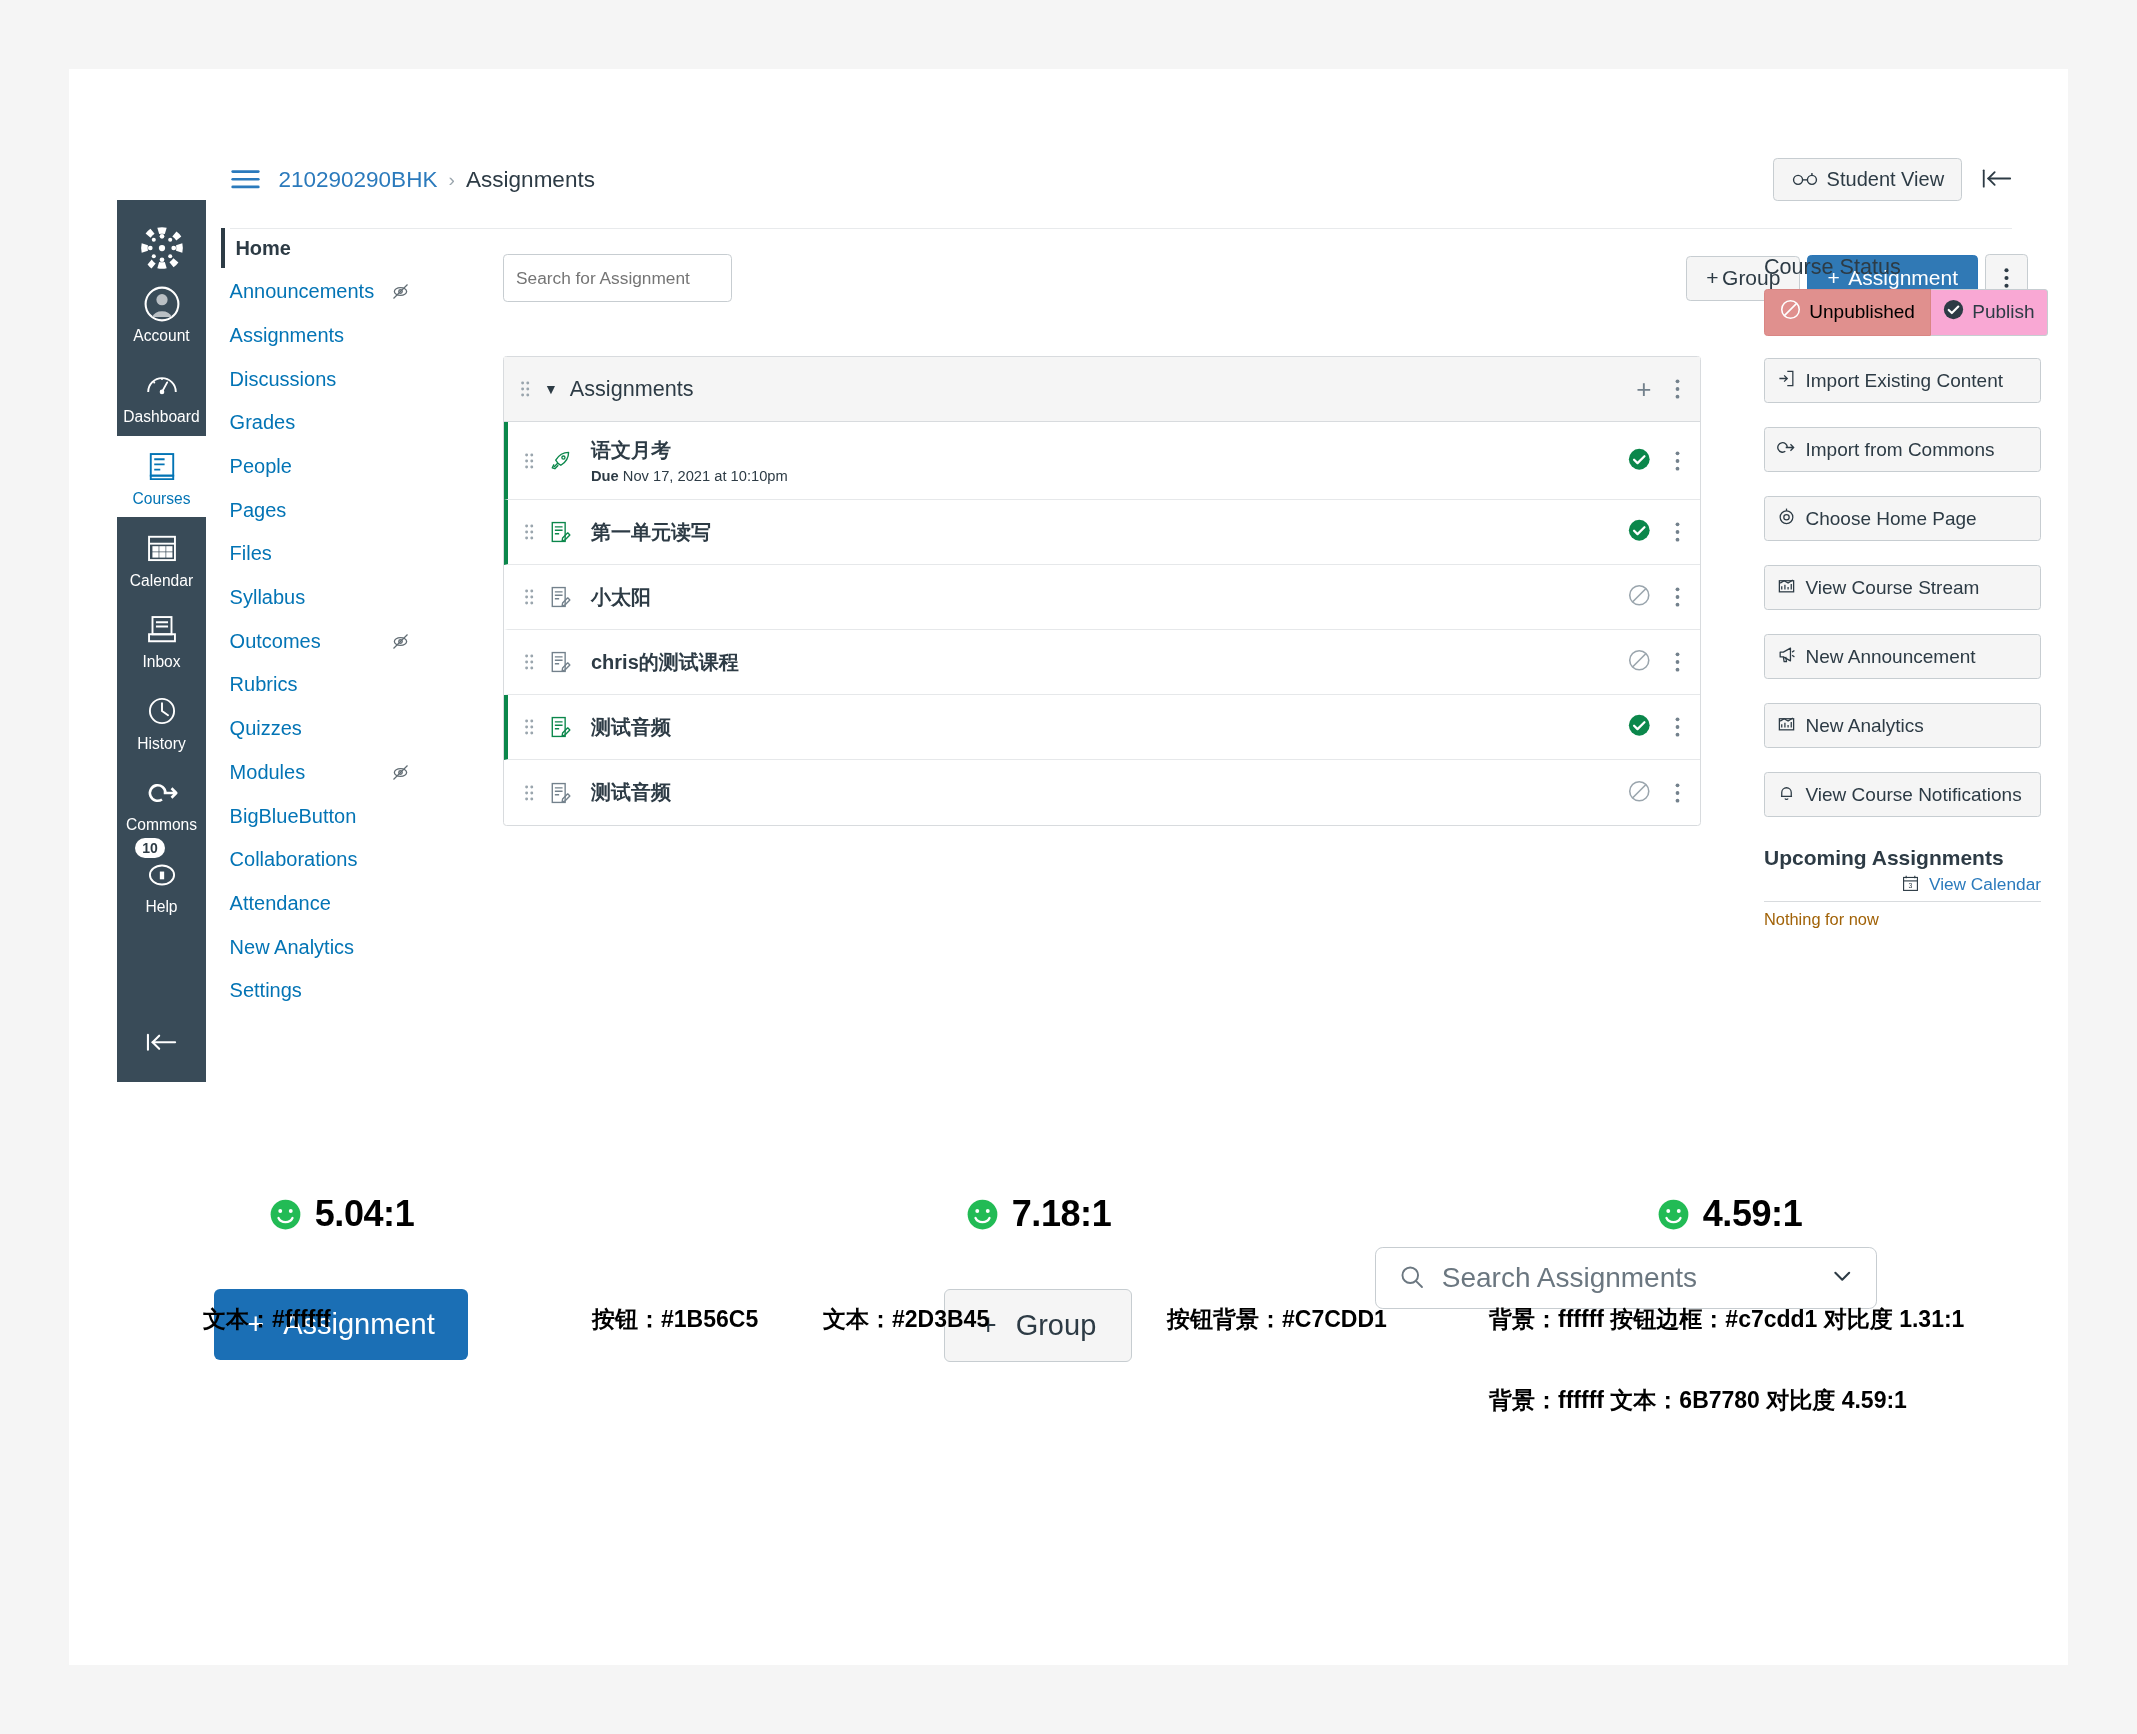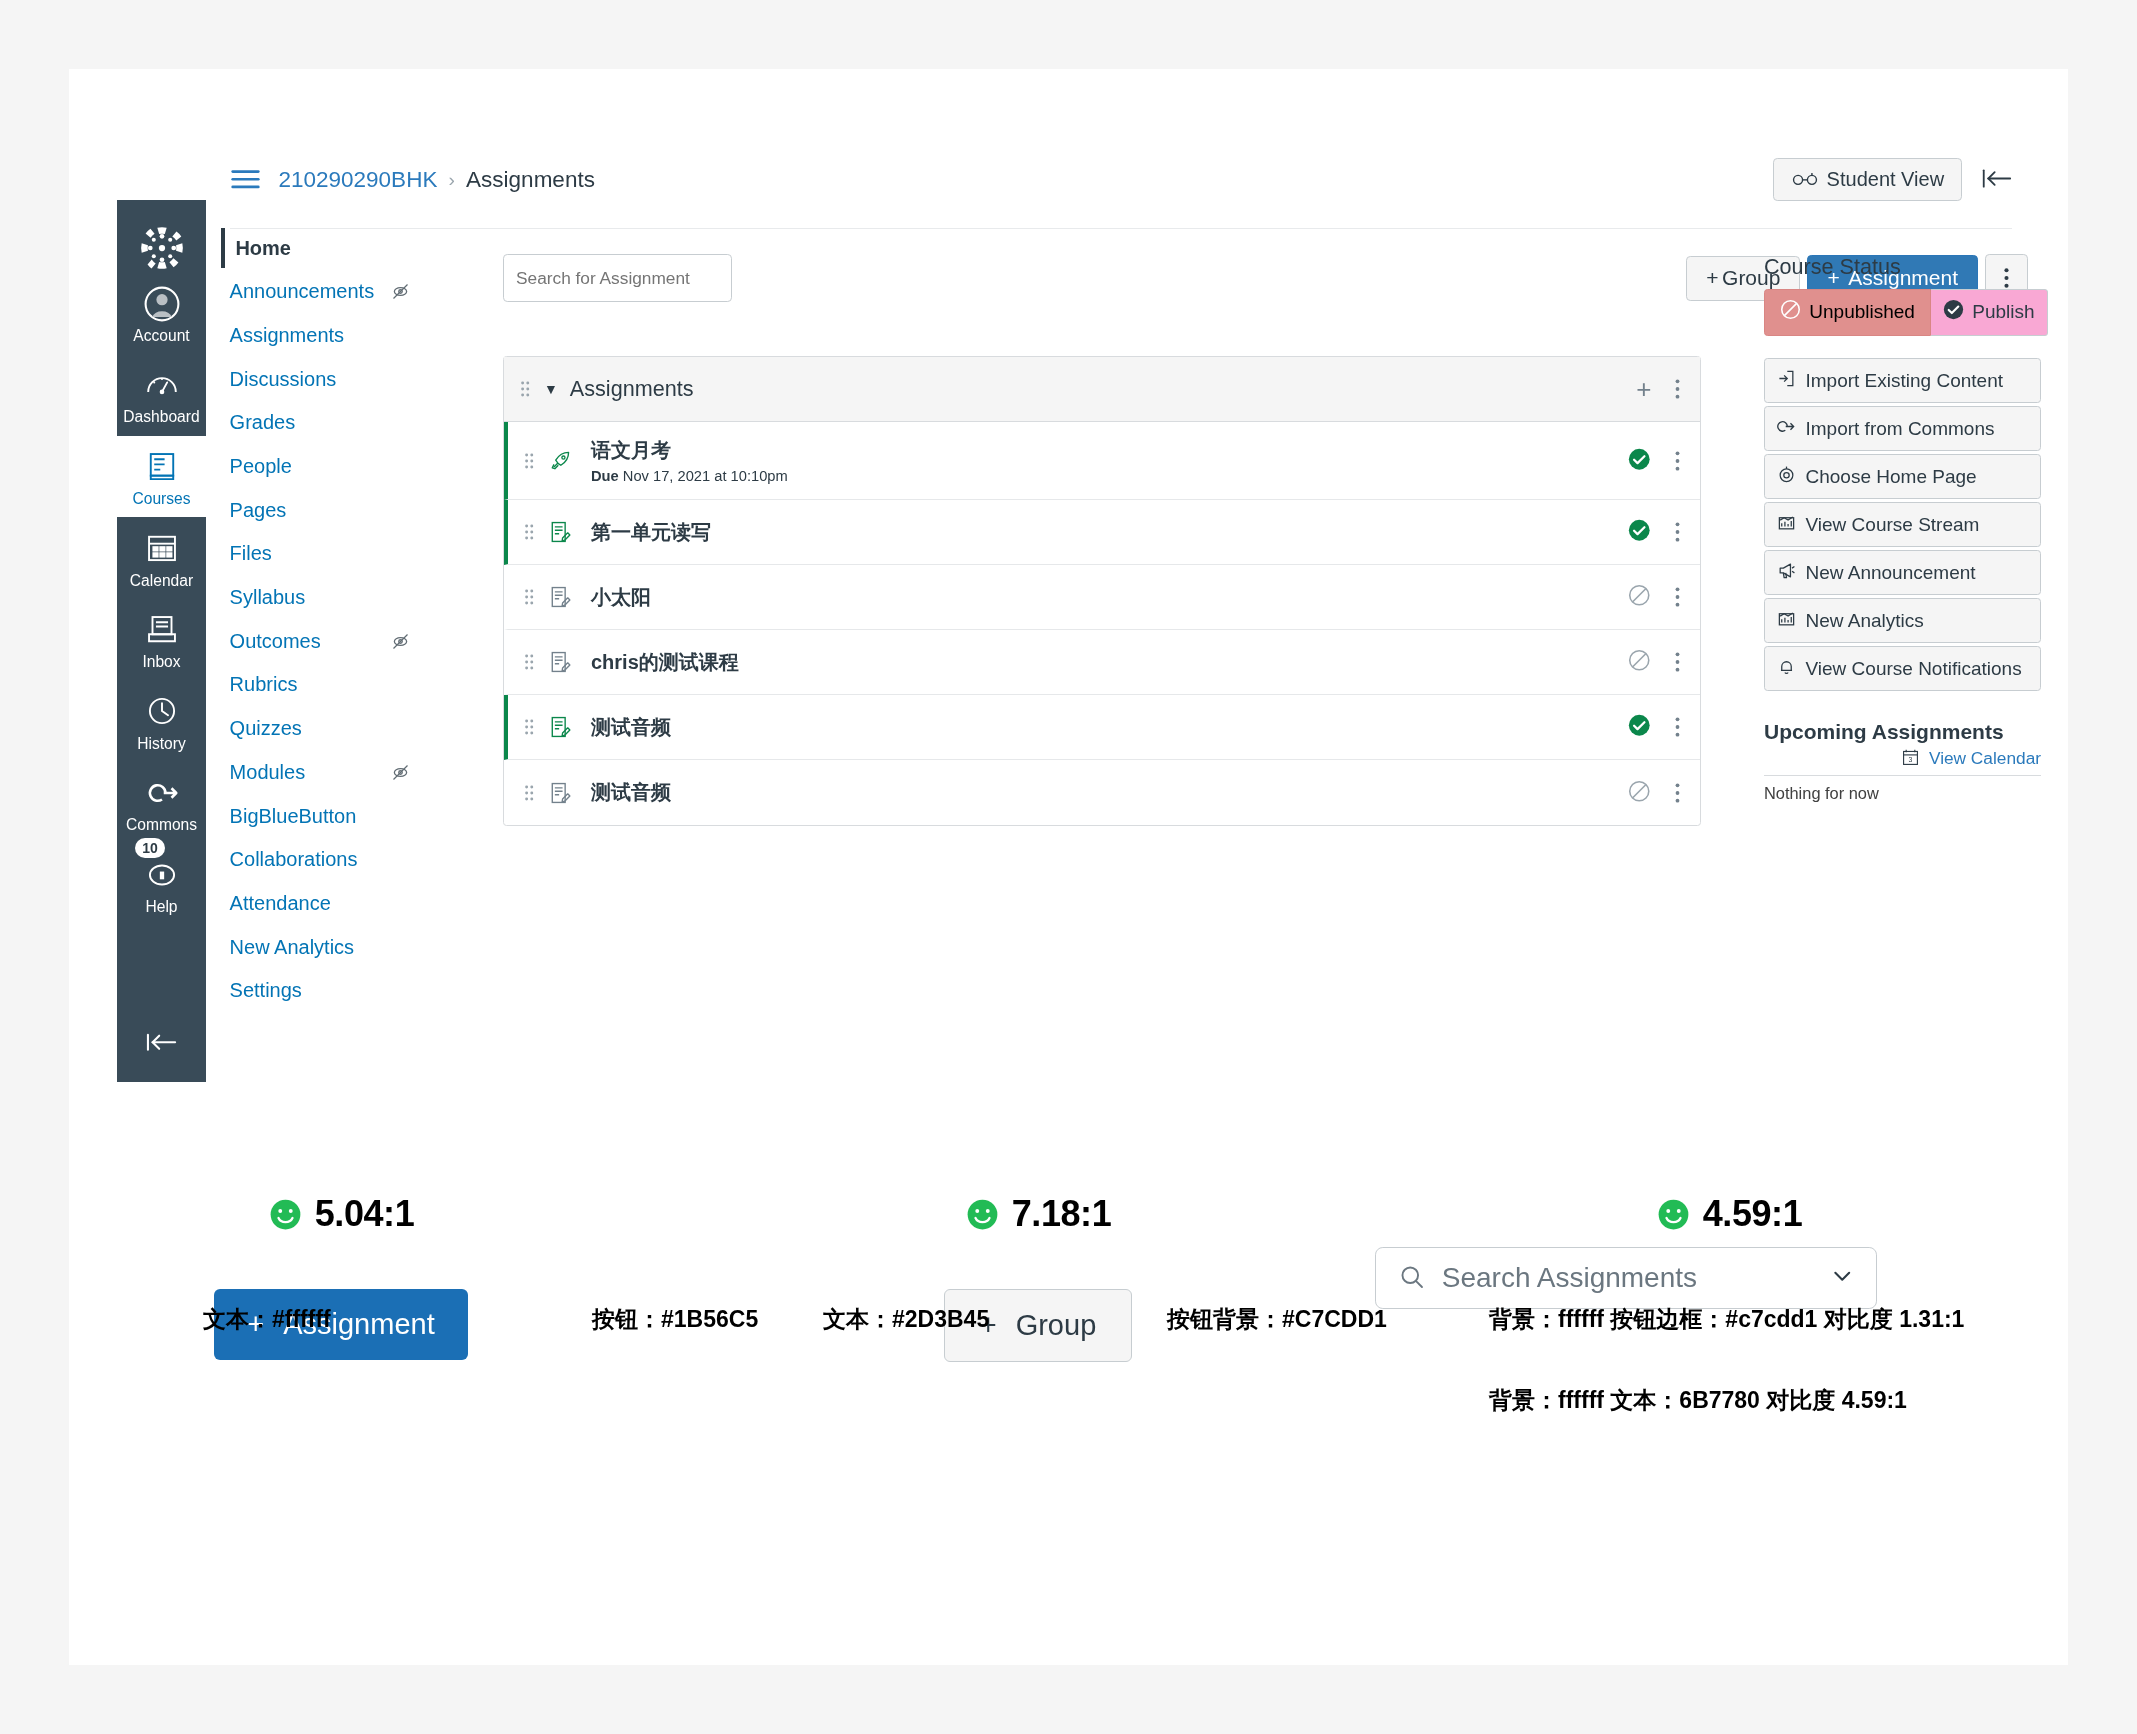--- a/index.html
+++ b/index.html
@@ -146,30 +146,30 @@
     border-radius:3.5px 0 0 3.5px; padding:9.5px 14.7px; font-size:19px; cursor:pointer;
   }
   .pub-pub {
     flex:1; display:flex; align-items:center; justify-content:center; gap:8.6px;
     background:#f9a8d4; color:#2D3B45; border:0.9px solid #C7CDD1; border-left:none;
     border-radius:0 3.5px 3.5px 0; padding:9.5px 12px; font-size:19px; cursor:pointer;
   }
   .rail-btn {
     display:flex; align-items:center; gap:9.5px; width:100%;
     border:0.9px solid #C7CDD1; border-radius:3.5px; background:#F5F5F5;
-    padding:9.5px 12px; margin-bottom:3px; font-size:19px; color:#2D3B45;
+    padding:9.5px 12px; margin-bottom:24px; font-size:19px; color:#2D3B45;
     cursor:pointer; text-align:left;
   }
   .rail-h2 { font-size:21px; font-weight:bold; color:#2D3B45; margin:29px 0 3.5px; }
   .upcoming-line {
     display:flex; align-items:center; justify-content:flex-end; gap:8.6px;
     border-bottom:0.9px solid #d8dbde; padding-bottom:5.2px;
   }
   .view-cal { color:#2B7ABC; font-size:17.3px; text-decoration:none; }
-  .nothing { font-size:16.4px; color:#404040; margin-top:8.6px; }
+  .nothing { font-size:16.4px; color:#a16207; margin-top:8.6px; }
 
   
   .anno { position:absolute; left:0; top:1124px; width:1999px; }
   .anno-col { position:absolute; text-align:center; }
   .ratio { display:flex; align-items:center; justify-content:center; gap:12px; }
   .smiley { width:35px; height:35px; }
   .ratio-txt { font-size:36px; font-weight:bold; color:#000; letter-spacing:-0.4px; }
 
   .demo-assign {
     display:inline-flex; align-items:center; gap:19px;

